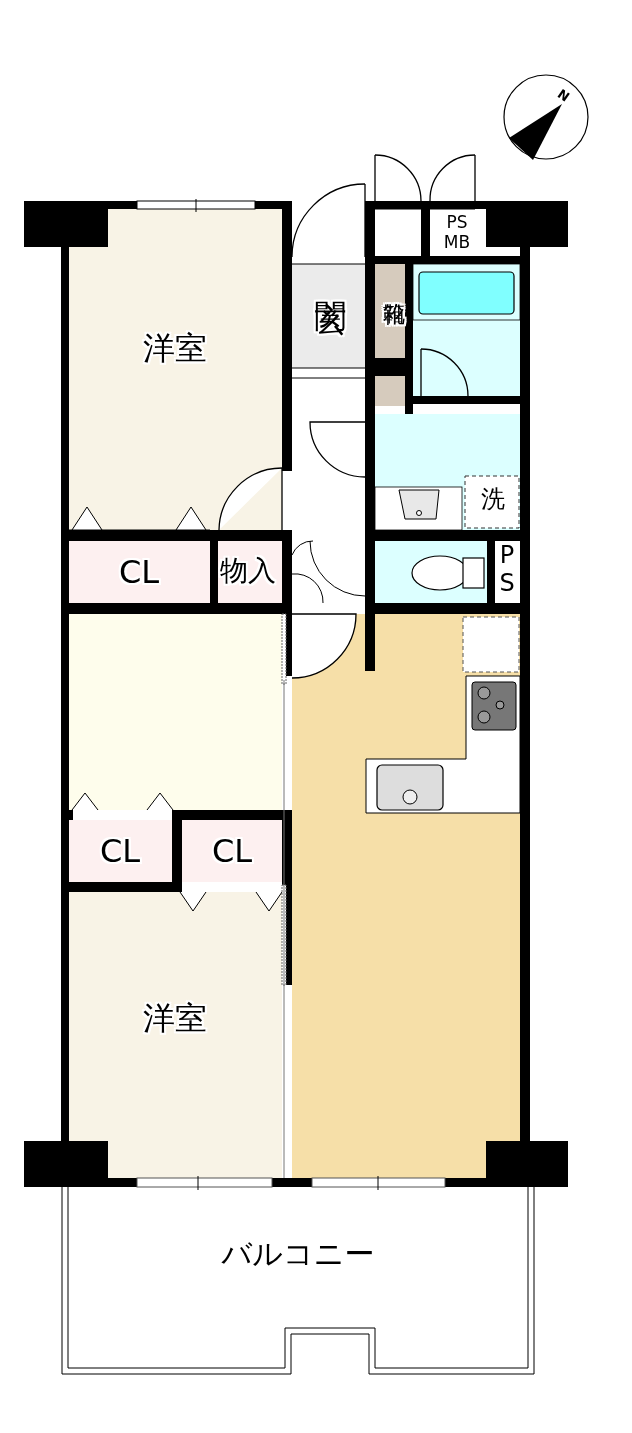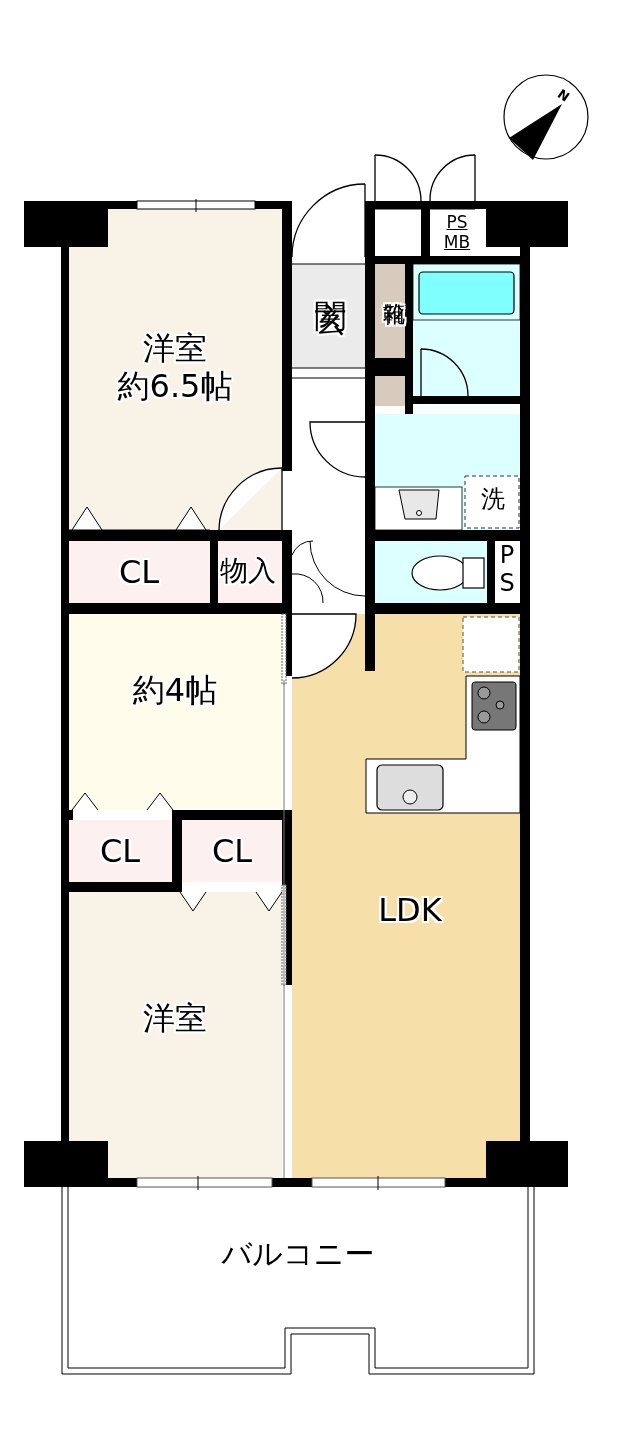--- a/index.html
+++ b/index.html
@@ -146,39 +146,36 @@
   <circle cx="410" cy="797" r="7" fill="#eee" stroke="#000"></circle>
 
   <path d="M68 1187 L68 1368 L285 1368 L285 1328 L375 1328 L375 1368 L528 1368 L528 1187" fill="none" stroke="#000" stroke-width="1"></path>
   <path d="M62 1187 L62 1374 L291 1374 L291 1334 L369 1334 L369 1374 L534 1374 L534 1187" fill="none" stroke="#000" stroke-width="1"></path>
 </svg>
 
 <div class="label small" style="left:558px;top:88px;font-size:13px;font-weight:bold;transform:rotate(35deg);">N</div>
 
 <div class="label big" style="left:70px;top:330px;width:210px;">
   <div>洋室</div>
-  <div>約6.5帖</div>
 </div>
 <div class="label big" style="left:68px;top:554px;width:142px;">CL</div>
 <div class="label big" style="left:206px;top:554px;width:84px;font-size:28px;">物入</div>
 <div class="label big" style="left:70px;top:672px;width:210px;">
-  <div>約4帖</div>
 </div>
 <div class="label big" style="left:68px;top:833px;width:104px;">CL</div>
 <div class="label big" style="left:182px;top:833px;width:100px;">CL</div>
 <div class="label big" style="left:70px;top:1000px;width:210px;">
   <div>洋室</div>
 </div>
 <div class="label big" style="left:300px;top:892px;width:220px;">
-  <div>LDK</div>
 </div>
 <div class="label big" style="left:312px;top:276px;width:36px;line-height:1.1;writing-mode:vertical-rl;">玄関</div>
 <div class="label" style="left:374px;top:286px;width:32px;font-size:22px;line-height:1.1;writing-mode:vertical-rl;">靴箱</div>
 <div class="label med" style="left:468px;top:485px;width:50px;font-size:24px;">洗</div>
-<div class="label small" style="left:432px;top:212px;width:50px;text-decoration:underline;">
+<div class="label small" style="left:432px;top:212px;width:50px;">
   <div>PS</div>
   <div>MB</div>
 </div>
 <div class="label" style="left:494px;top:542px;width:26px;font-size:24px;line-height:1.15;">
   <div>P</div>
   <div>S</div>
 </div>
 <div class="label big" style="left:62px;top:1236px;width:472px;font-size:30px;">バルコニー</div>
 
 </body></html>

